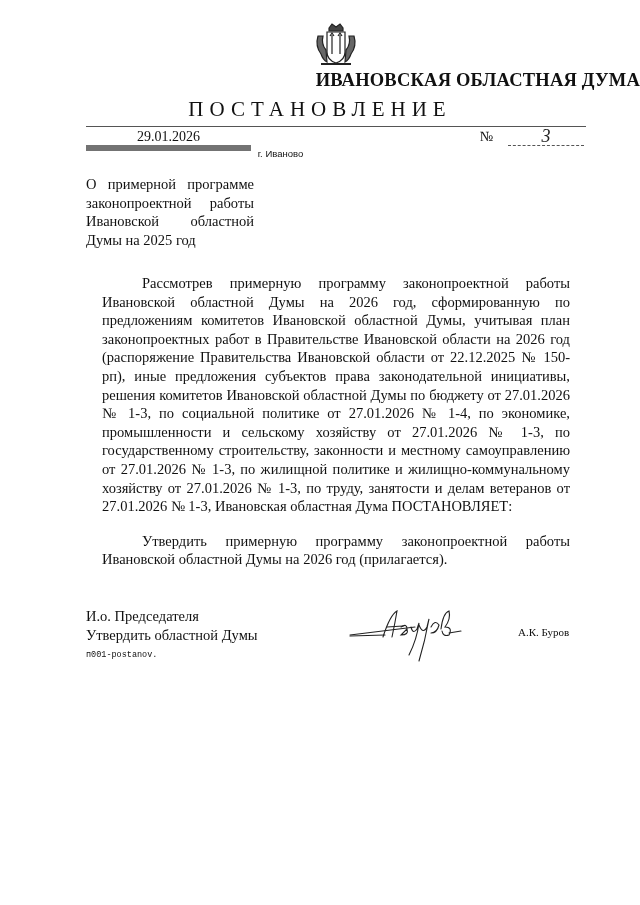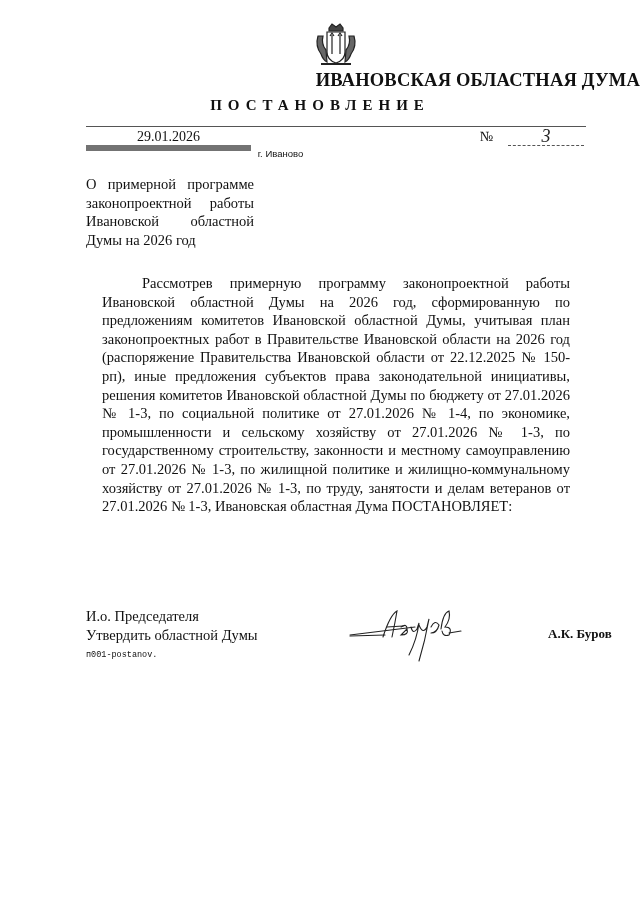--- a/index.html
+++ b/index.html
@@ -3,39 +3,39 @@
   <meta charset="utf-8">
   <style>
     html, body { margin: 0; padding: 0; background: #ffffff; }
     body { width: 640px; height: 905px; position: relative; overflow: hidden;
            font-family: "Liberation Serif", "DejaVu Serif", serif; color: #111; }
     .page { position: absolute; left: 0; top: 0; width: 640px; height: 905px; }
     .emblem { position: absolute; left: 313px; top: 22px; width: 46px; height: 46px; }
     .org { position: absolute; left: 0; width: 640px; top: 70px; text-align: right;
            font-weight: bold; font-size: 18.5px; letter-spacing: 0.2px; }
     .doctype { position: absolute; left: 0; width: 640px; top: 97px; text-align: center;
-               font-weight: bold; font-size: 15px; letter-spacing: 6px; }
+               font-weight: normal; font-size: 21px; letter-spacing: 6px; }
     .rule-top { position: absolute; left: 86px; top: 126px; width: 500px; height: 0;
                 border-top: 1px solid #555; }
     .date { position: absolute; left: 86px; top: 129px; width: 165px; font-size: 14px;
             text-align: center; border-bottom: 6px solid #737373; line-height: 16px; }
     .num-label { position: absolute; left: 480px; top: 129px; font-size: 14px; line-height: 16px; }
     .num-val { position: absolute; left: 508px; top: 127px; width: 76px; font-size: 18px;
                font-style: italic; text-align: center; border-bottom: 1px dashed #555;
                line-height: 18px; color: #222; }
     .city { position: absolute; left: 0; width: 561px; top: 148px; text-align: center; font-size: 9.5px;
             font-family: "Liberation Sans", sans-serif; }
     .subject { position: absolute; left: 86px; top: 175px; width: 168px; font-size: 14.5px;
                line-height: 18.6px; text-align: justify; text-align-last: left; }
     .body-text { position: absolute; left: 86px; top: 258px; width: 500px; font-size: 14.5px;
                  line-height: 18.6px; text-align: justify; }
     .body-text p { margin: 16px; text-indent: 40px; }
     .sig-title { position: absolute; left: 86px; top: 607px; font-weight: normal; font-size: 14.5px;
                  line-height: 18.5px; }
-    .sig-name { position: absolute; left: 518px; top: 626px; font-weight: bold; font-size: 13px; margin-left: 30px; }
+    .sig-name { position: absolute; left: 518px; top: 626px; font-weight: normal; font-size: 11px; }
     .sig-file { position: absolute; left: 86px; top: 650px; font-size: 8.5px;
                 font-family: Liberation Mono, monospace; }
     .signature { position: absolute; left: 345px; top: 605px; width: 135px; height: 62px; }
   </style>
 </head>
 <body>
 
 <div class="page">
 
   <svg class="emblem" viewBox="0 0 46 46">
@@ -54,24 +54,25 @@
 
   <div class="org">ИВАНОВСКАЯ ОБЛАСТНАЯ ДУМА</div>
   <div class="doctype">ПОСТАНОВЛЕНИЕ</div>
 
   <div class="rule-top"></div>
   <div class="date">29.01.2026</div>
   <div class="num-label">№</div>
   <div class="num-val">3</div>
   <div class="city">г. Иваново</div>
 
-  <div class="subject">О примерной программе законопроектной работы Ивановской областной Думы на 2026 год</div>
+  <div class="subject">О примерной программе законопроектной работы Ивановской областной Думы на 2025 год</div>
 
   <div class="body-text">
     <p>Рассмотрев примерную программу законопроектной работы Ивановской областной Думы на 2026 год, сформированную по предложениям комитетов Ивановской областной Думы, учитывая план законопроектных работ в Правительстве Ивановской области на 2026 год (распоряжение Правительства Ивановской области от 22.12.2025 № 150-рп), иные предложения субъектов права законодательной инициативы, решения комитетов Ивановской областной Думы по бюджету от 27.01.2026 № 1-3, по социальной политике от 27.01.2026 № 1-4, по экономике, промышленности и сельскому хозяйству от 27.01.2026 № 1-3, по государственному строительству, законности и местному самоуправлению от 27.01.2026 № 1-3, по жилищной политике и жилищно-коммунальному хозяйству от 27.01.2026 № 1-3, по труду, занятости и делам ветеранов от 27.01.2026 № 1-3, Ивановская областная Дума ПОСТАНОВЛЯЕТ:</p>
+    <p>Утвердить примерную программу законопроектной работы Ивановской областной Думы на 2026 год (прилагается).</p>
   </div>
 
   <div class="sig-title">
     <div>И.о. Председателя</div>
     <div>Утвердить областной Думы</div>
   </div>
 
   <svg class="signature" viewBox="0 0 135 62">
     <g fill="none" stroke="#222" stroke-width="1.1" stroke-linecap="round">
       <path d="M5 30 L70 22"></path>

